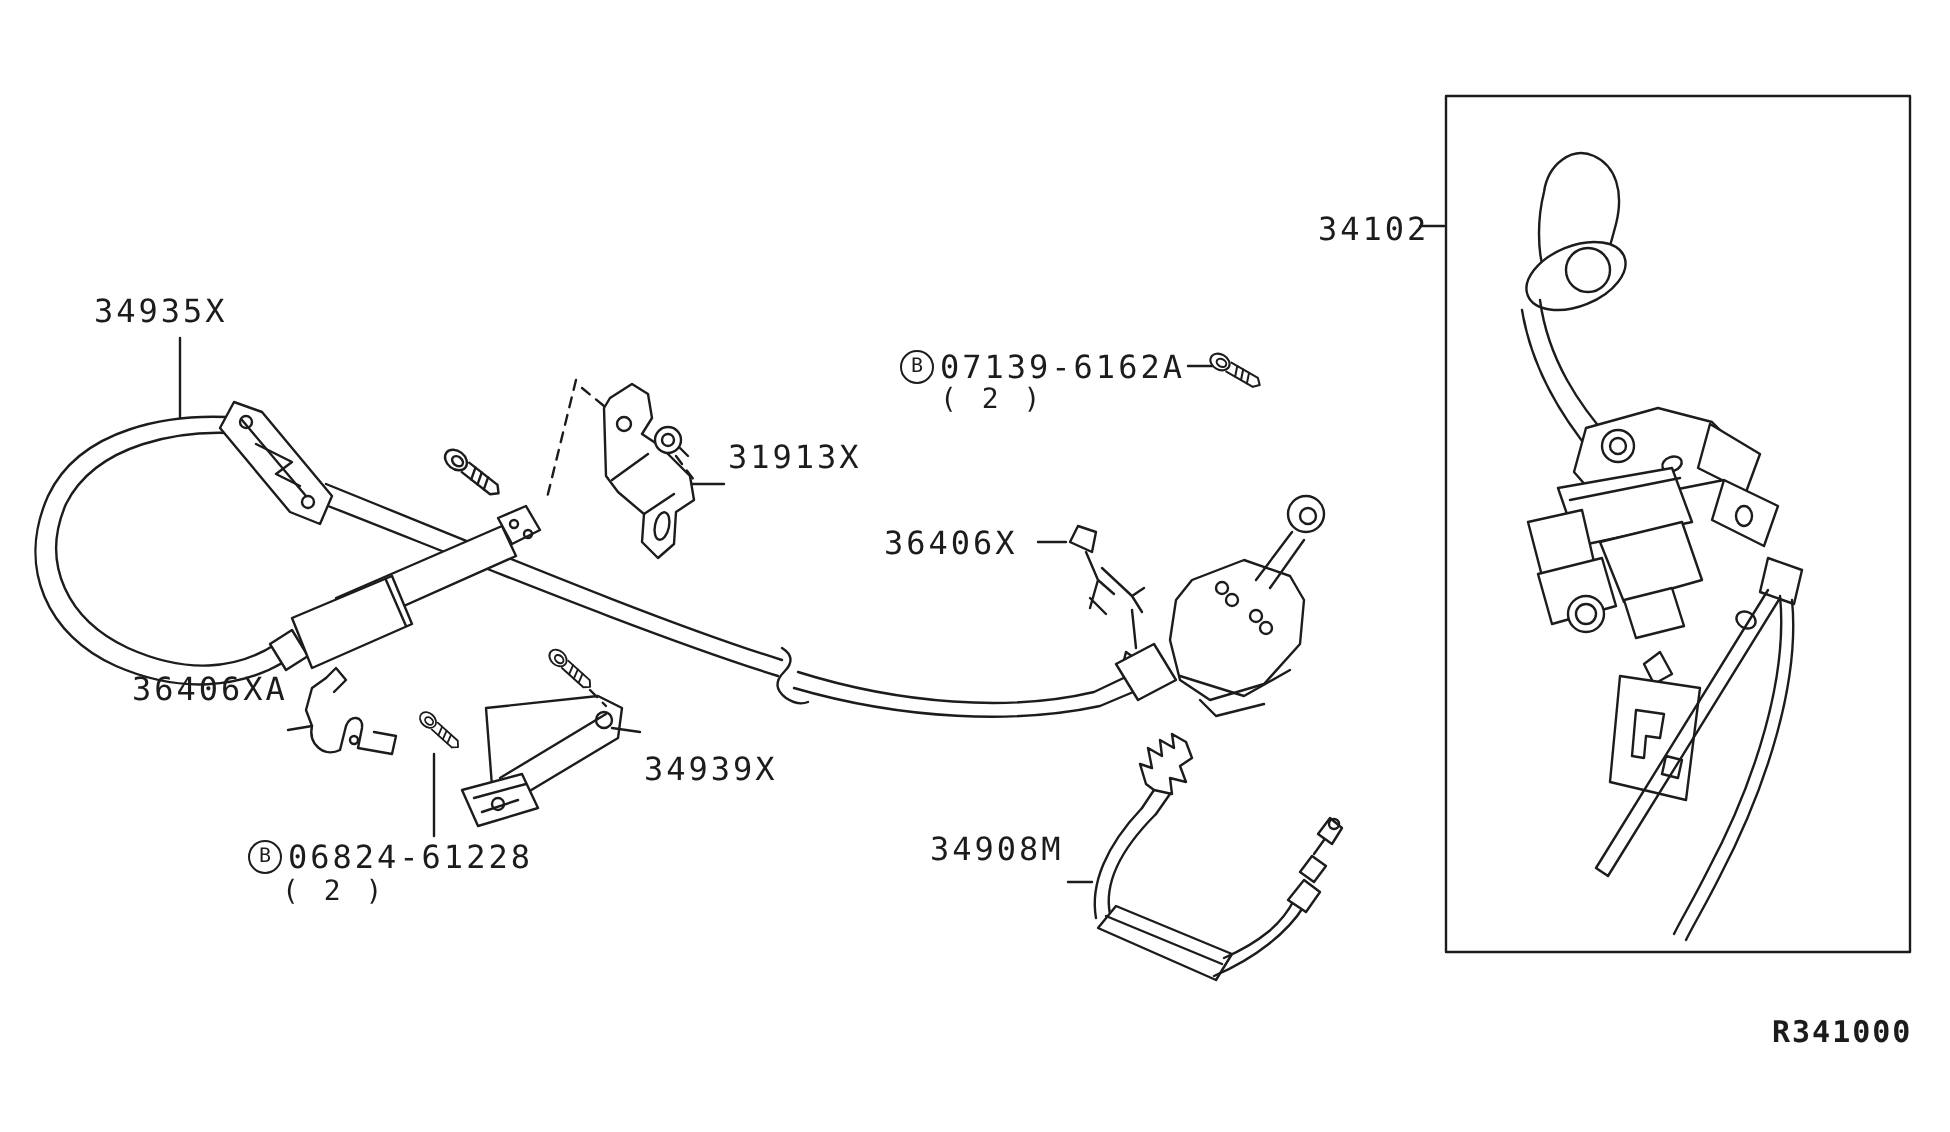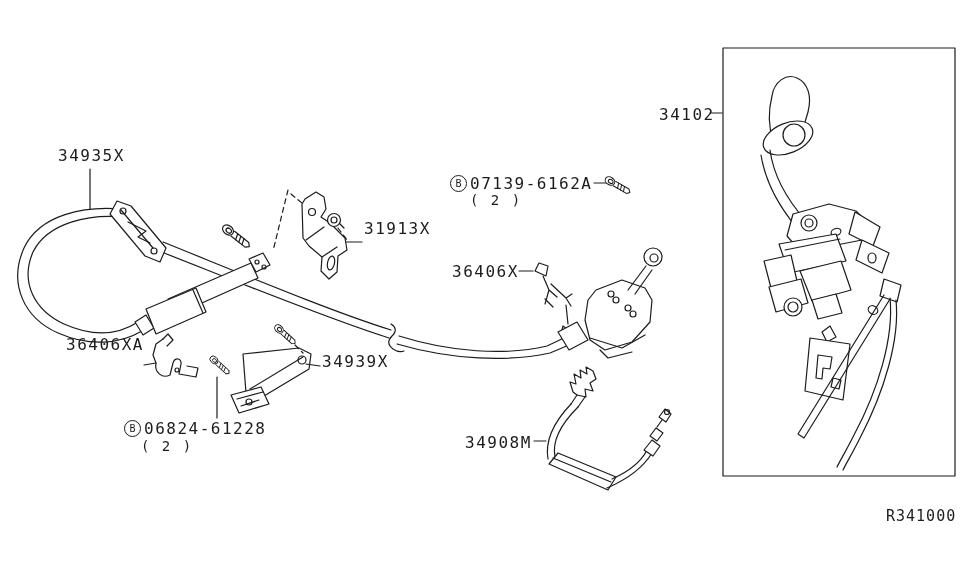--- a/index.html
+++ b/index.html
@@ -12,21 +12,21 @@
   .lbl{
     position:absolute;font-size:16px;letter-spacing:1.5px;white-space:nowrap;
     line-height:17px;display:flex;align-items:flex-start;gap:3px;
   }
   .qty{font-size:14px;letter-spacing:2px;}
   .bcircle{
     display:inline-flex;align-items:center;justify-content:center;
     width:15px;height:15px;border:1.4px solid var(--ink,#1c1c1c);border-radius:50%;
     font-size:10px;letter-spacing:0;flex:0 0 auto;
   }
-  .ref{position:absolute;font-size:15px;letter-spacing:1px;}
+  .ref{position:absolute;font-size:15px;letter-spacing:1px;font-weight:bold;}
 </style>
 </head>
 <body>
 
 <div id="stage" style="--ink: #1c1c1c; --bg: #ffffff;">
 
   <svg width="975" height="566" viewBox="0 0 975 566" fill="none" stroke="#1c1c1c" stroke-width="1.2" stroke-linecap="round" stroke-linejoin="round">
 
     <g>
       <path d="M121,209 C85,206 40,214 24,248 C8,284 24,318 58,333 C90,347 120,344 142,331"></path>
@@ -186,54 +186,54 @@
       <path d="M594,183 L606,183"></path>
       <path d="M519,271 L533,271"></path>
       <path d="M144,365 L156,363"></path>
       <path d="M306,364 L320,366"></path>
       <path d="M217,377 L217,418"></path>
       <path d="M534,441 L546,441"></path>
       <path d="M710,113 L722,113"></path>
     </g>
   </svg>
 
-  <div class="lbl" style="left:58px;top:147px">
+  <div class="lbl" style="left:47px;top:147px">
       <span>34935X</span>
     </div>
   <div class="lbl" style="left:364px;top:220px">
       <span>31913X</span>
     </div>
 
   <div class="lbl" style="left:450px;top:175px">
     <span class="bcircle">B</span>
     <span>07139-6162A</span>
   </div>
   <div class="lbl qty" style="left:470px;top:192px">
       <span>( 2 )</span>
     </div>
 
-  <div class="lbl" style="left:452px;top:263px">
+  <div class="lbl" style="left:442px;top:263px">
       <span>36406X</span>
     </div>
   <div class="lbl" style="left:66px;top:336px">
       <span>36406XA</span>
     </div>
-  <div class="lbl" style="left:322px;top:353px">
+  <div class="lbl" style="left:322px;top:376px">
       <span>34939X</span>
     </div>
 
   <div class="lbl" style="left:124px;top:420px">
     <span class="bcircle">B</span>
     <span>06824-61228</span>
   </div>
   <div class="lbl qty" style="left:141px;top:438px">
       <span>( 2 )</span>
     </div>
 
-  <div class="lbl" style="left:465px;top:434px">
+  <div class="lbl" style="left:465px;top:416px">
       <span>34908M</span>
     </div>
   <div class="lbl" style="left:659px;top:106px">
       <span>34102</span>
     </div>
 
   <div class="ref" style="left:886px;top:507px"><span>R341000</span></div>
 </div>
 
 </body></html>

